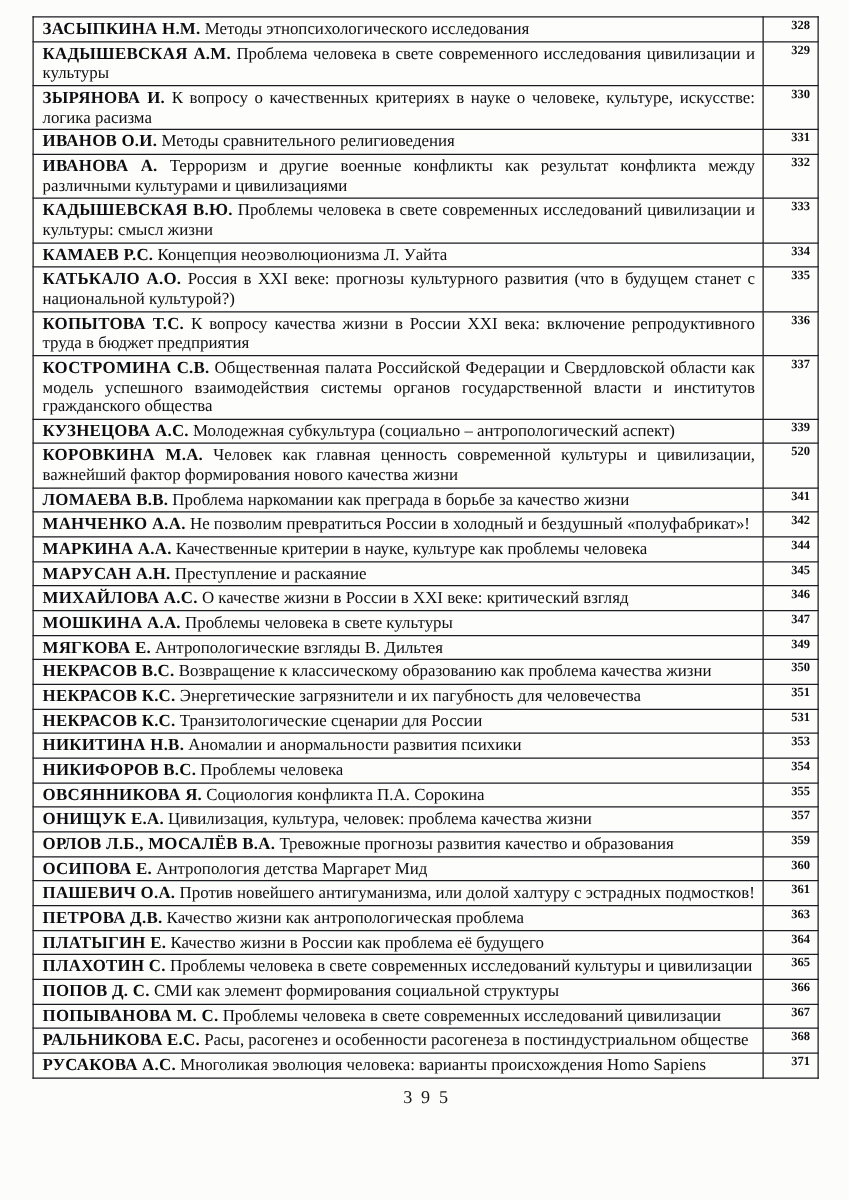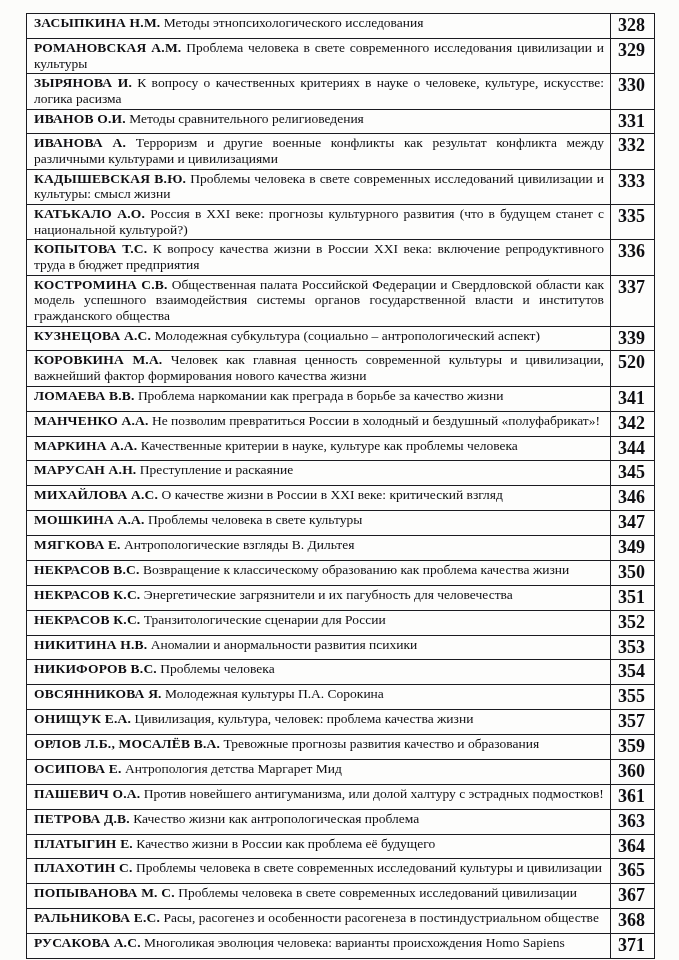--- a/index.html
+++ b/index.html
@@ -29,23 +29,23 @@
   }
   td.entry-cell {
     text-align: justify;
   }
   .author {
     font-weight: bold;
     letter-spacing: 0.2px;
   }
   td.page-cell {
     width: 44px;
-    text-align: left;
+    text-align: right;
     font-weight: bold;
-    font-size: 18px;
+    font-size: 10px;
     padding-top: 1px;
   }
   .footer {
     text-align: center;
     margin-top: 7px;
     font-size: 14.5px;
     letter-spacing: 7px;
     padding-left: 7px; 
     color: #17171c;
   }
@@ -55,21 +55,21 @@
 
 <div class="page">
   <table class="toc">
     <tbody>
   <tr class="toc-row">
     <td class="entry-cell"><span class="author">ЗАСЫПКИНА Н.М.</span> <span class="title">Методы этнопсихологического исследования</span></td>
     <td class="page-cell">328</td>
   </tr>
 
   <tr class="toc-row">
-    <td class="entry-cell"><span class="author">РОМАНОВСКАЯ А.М.</span> <span class="title">Проблема человека в свете современного исследования цивилизации и культуры</span></td>
+    <td class="entry-cell"><span class="author">КАДЫШЕВСКАЯ А.М.</span> <span class="title">Проблема человека в свете современного исследования цивилизации и культуры</span></td>
     <td class="page-cell">329</td>
   </tr>
 
   <tr class="toc-row">
     <td class="entry-cell"><span class="author">ЗЫРЯНОВА И.</span> <span class="title">К вопросу о качественных критериях в науке о человеке, культуре, искусстве: логика расизма</span></td>
     <td class="page-cell">330</td>
   </tr>
 
   <tr class="toc-row">
     <td class="entry-cell"><span class="author">ИВАНОВ О.И.</span> <span class="title">Методы сравнительного религиоведения</span></td>
@@ -79,20 +79,24 @@
   <tr class="toc-row">
     <td class="entry-cell"><span class="author">ИВАНОВА А.</span> <span class="title">Терроризм и другие военные конфликты как результат конфликта между различными культурами и цивилизациями</span></td>
     <td class="page-cell">332</td>
   </tr>
 
   <tr class="toc-row">
     <td class="entry-cell"><span class="author">КАДЫШЕВСКАЯ В.Ю.</span> <span class="title">Проблемы человека в свете современных исследований цивилизации и культуры: смысл жизни</span></td>
     <td class="page-cell">333</td>
   </tr>
 
+  <tr class="toc-row">
+    <td class="entry-cell"><span class="author">КАМАЕВ Р.С.</span> <span class="title">Концепция неоэволюционизма Л. Уайта</span></td>
+    <td class="page-cell">334</td>
+  </tr>
 
   <tr class="toc-row">
     <td class="entry-cell"><span class="author">КАТЬКАЛО А.О.</span> <span class="title">Россия в XXI веке: прогнозы культурного развития (что в будущем станет с национальной культурой?)</span></td>
     <td class="page-cell">335</td>
   </tr>
 
   <tr class="toc-row">
     <td class="entry-cell"><span class="author">КОПЫТОВА Т.С.</span> <span class="title">К вопросу качества жизни в России XXI века: включение репродуктивного труда в бюджет предприятия</span></td>
     <td class="page-cell">336</td>
   </tr>
@@ -152,35 +156,35 @@
     <td class="page-cell">350</td>
   </tr>
 
   <tr class="toc-row">
     <td class="entry-cell"><span class="author">НЕКРАСОВ К.С.</span> <span class="title">Энергетические загрязнители и их пагубность для человечества</span></td>
     <td class="page-cell">351</td>
   </tr>
 
   <tr class="toc-row">
     <td class="entry-cell"><span class="author">НЕКРАСОВ К.С.</span> <span class="title">Транзитологические сценарии для России</span></td>
-    <td class="page-cell">352</td>
+    <td class="page-cell">531</td>
   </tr>
 
   <tr class="toc-row">
     <td class="entry-cell"><span class="author">НИКИТИНА Н.В.</span> <span class="title">Аномалии и анормальности развития психики</span></td>
     <td class="page-cell">353</td>
   </tr>
 
   <tr class="toc-row">
     <td class="entry-cell"><span class="author">НИКИФОРОВ В.С.</span> <span class="title">Проблемы человека</span></td>
     <td class="page-cell">354</td>
   </tr>
 
   <tr class="toc-row">
-    <td class="entry-cell"><span class="author">ОВСЯННИКОВА Я.</span> <span class="title">Молодежная культуры П.А. Сорокина</span></td>
+    <td class="entry-cell"><span class="author">ОВСЯННИКОВА Я.</span> <span class="title">Социология конфликта П.А. Сорокина</span></td>
     <td class="page-cell">355</td>
   </tr>
 
 
   <tr class="toc-row">
     <td class="entry-cell"><span class="author">ОНИЩУК Е.А.</span> <span class="title">Цивилизация, культура, человек: проблема качества жизни</span></td>
     <td class="page-cell">357</td>
   </tr>
 
   <tr class="toc-row">
@@ -206,20 +210,24 @@
   <tr class="toc-row">
     <td class="entry-cell"><span class="author">ПЛАТЫГИН Е.</span> <span class="title">Качество жизни в России как проблема её будущего</span></td>
     <td class="page-cell">364</td>
   </tr>
 
   <tr class="toc-row">
     <td class="entry-cell"><span class="author">ПЛАХОТИН С.</span> <span class="title">Проблемы человека в свете современных исследований культуры и цивилизации</span></td>
     <td class="page-cell">365</td>
   </tr>
 
+  <tr class="toc-row">
+    <td class="entry-cell"><span class="author">ПОПОВ Д. С.</span> <span class="title">СМИ как элемент формирования социальной структуры</span></td>
+    <td class="page-cell">366</td>
+  </tr>
 
   <tr class="toc-row">
     <td class="entry-cell"><span class="author">ПОПЫВАНОВА М. С.</span> <span class="title">Проблемы человека в свете современных исследований цивилизации</span></td>
     <td class="page-cell">367</td>
   </tr>
 
   <tr class="toc-row">
     <td class="entry-cell"><span class="author">РАЛЬНИКОВА Е.С.</span> <span class="title">Расы, расогенез и особенности расогенеза в постиндустриальном обществе</span></td>
     <td class="page-cell">368</td>
   </tr>

